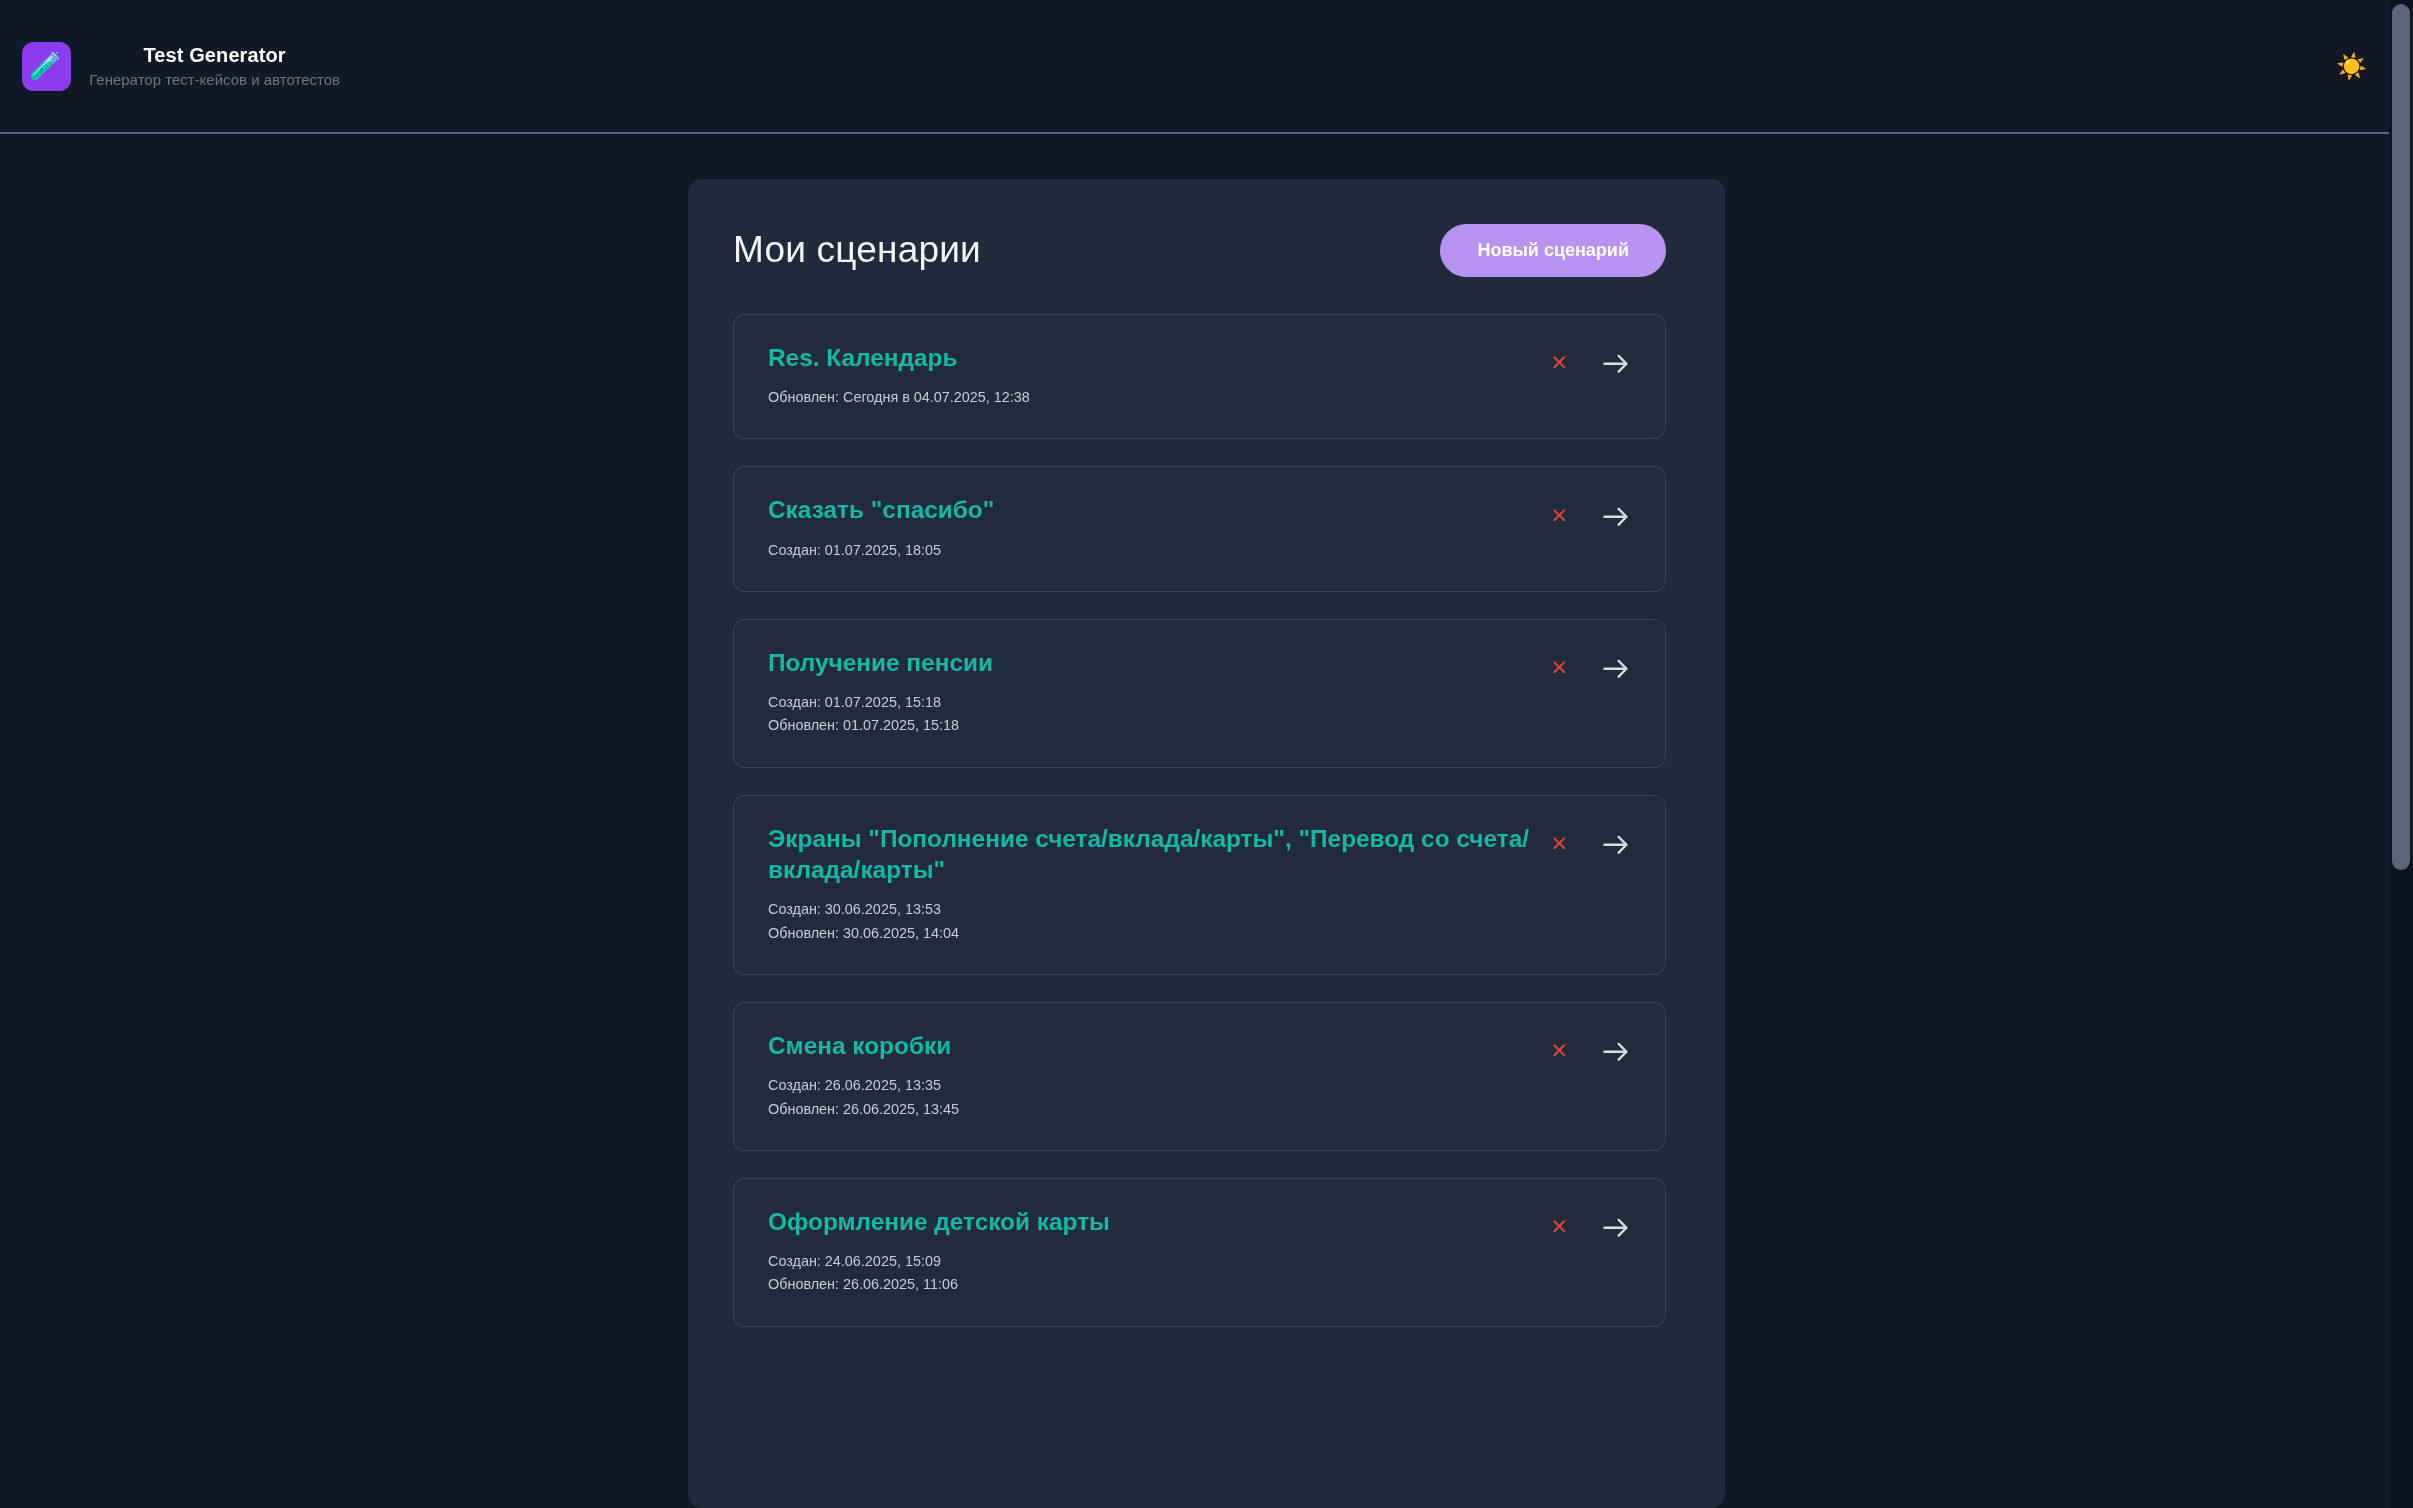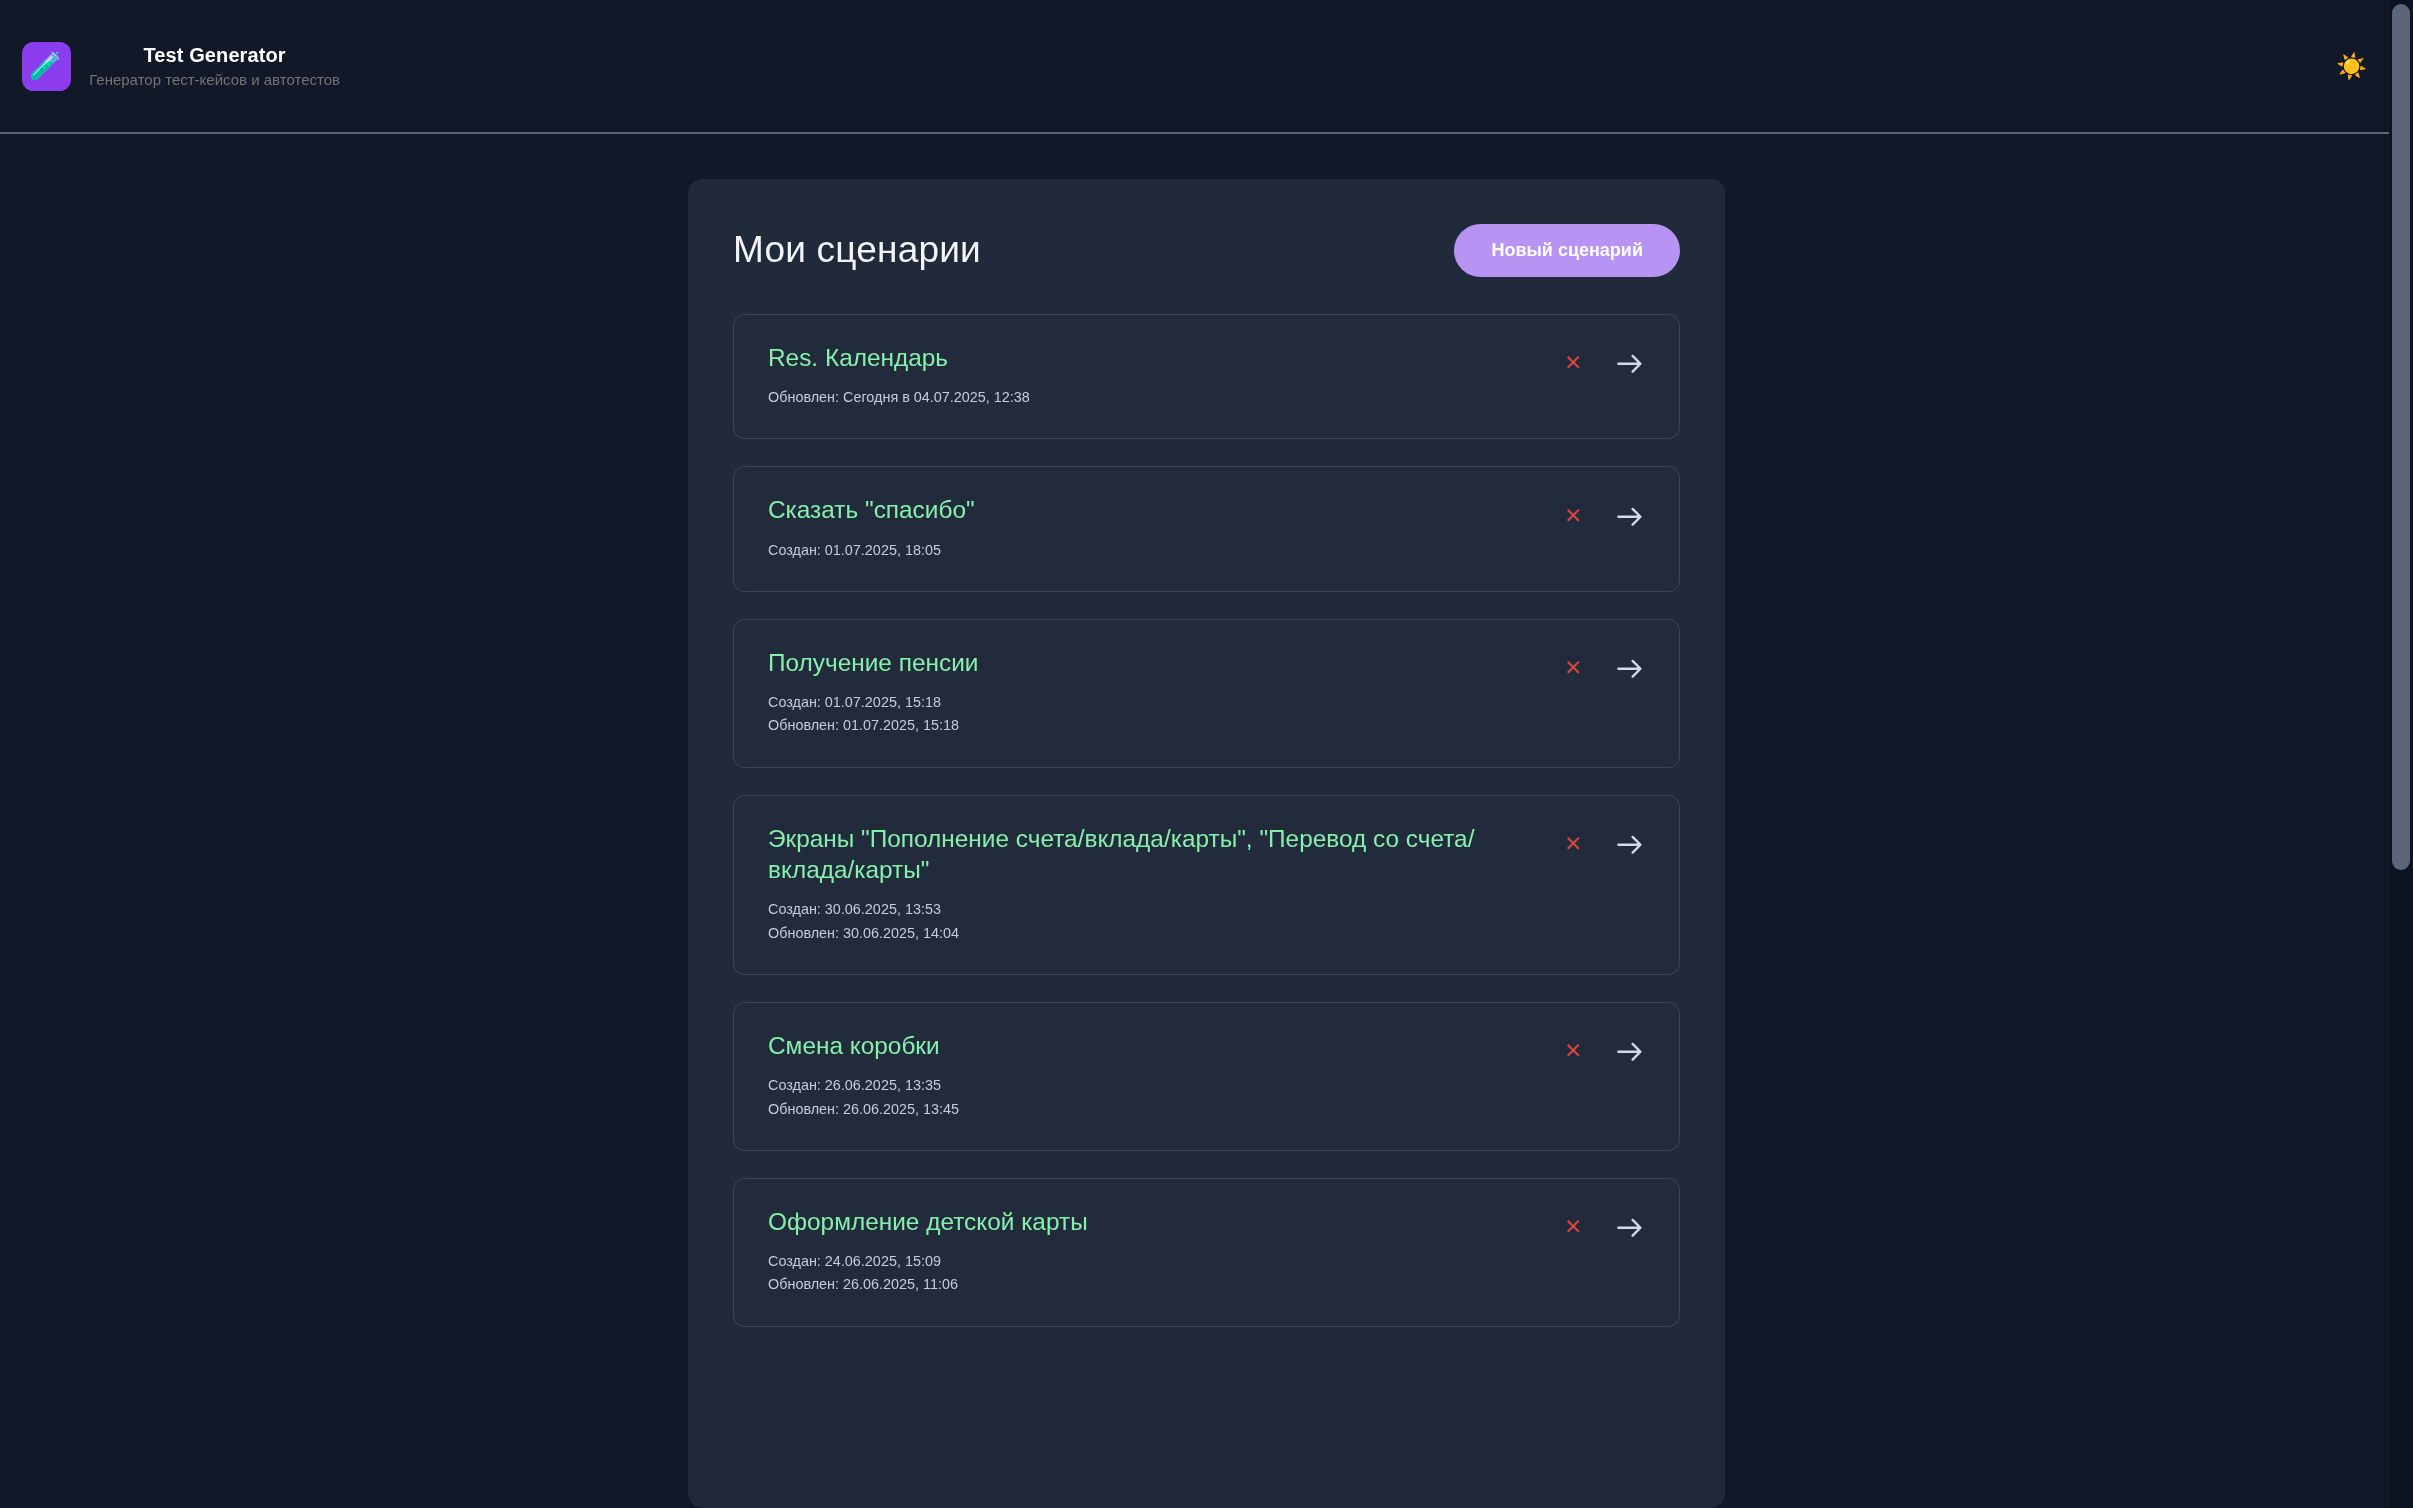--- a/index.html
+++ b/index.html
@@ -87,21 +87,21 @@
     height: calc(1508px - 134px);
     display: flex;
     justify-content: center;
     padding-top: 45px;
   }
 
   .panel {
     width: 1037px;
     background: #212a3b;
     border-radius: 14.4px;
-    padding: 45px 45px 43px 45px;
+    padding: 45px 59px 43px 45px;
   }
 
   .panel-header {
     display: flex;
     align-items: center;
     justify-content: space-between;
     margin-bottom: 37px;
   }
 
   .panel-title {
@@ -143,22 +143,22 @@
     cursor: pointer;
   }
 
   .scenario-main {
     flex: 1 1 auto;
     min-width: 0;
   }
 
   .scenario-title {
     font-size: 24.4px;
-    font-weight: normal;
-    color: #86efac;
+    font-weight: bold;
+    color: #14b8a6;
     line-height: 1.28;
     margin-bottom: 13px;
     word-break: break-word;
   }
 
   .scenario-meta {
     font-size: 14.4px;
     color: #c4ccda;
     line-height: 1.62;
   }

